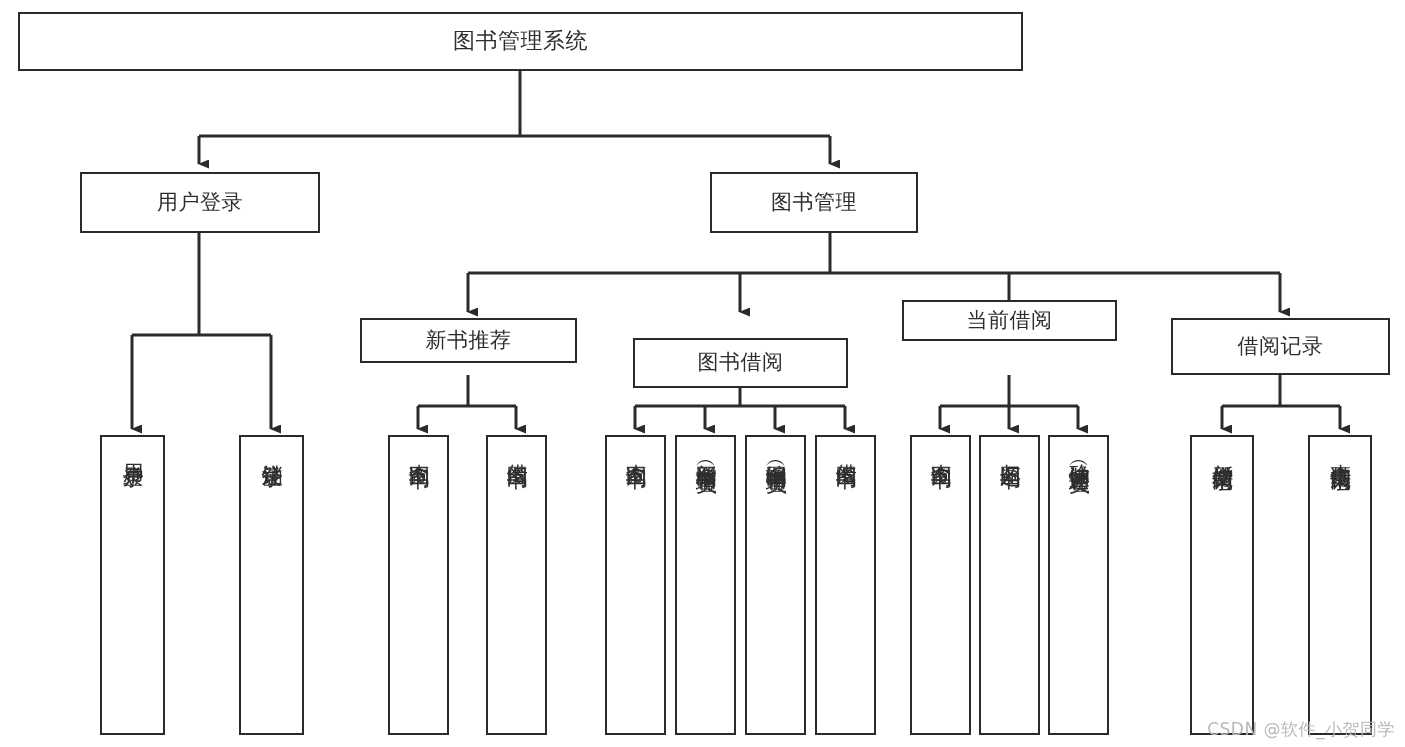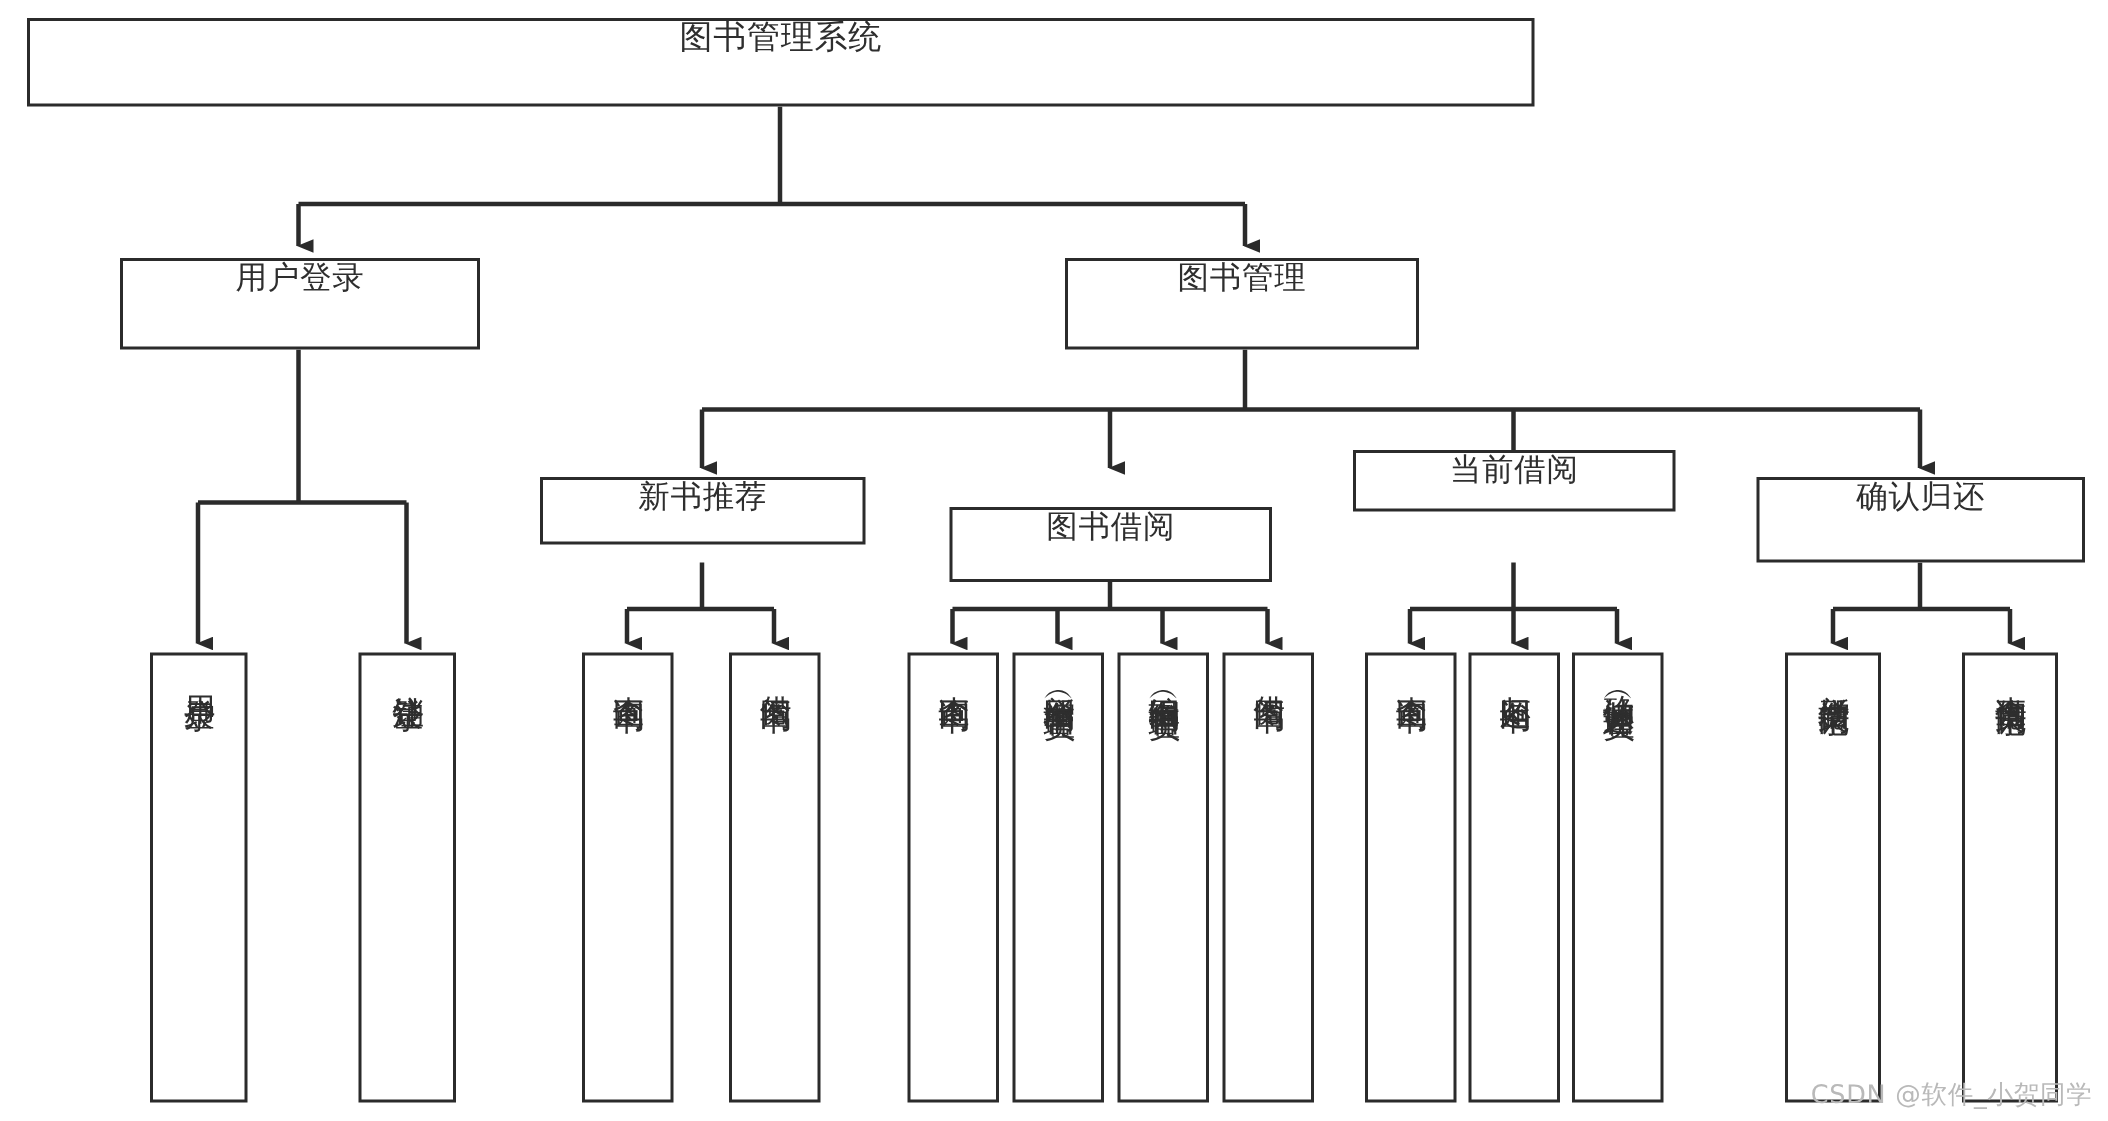--- a/index.html
+++ b/index.html
@@ -25,20 +25,21 @@
     width: 1405px;
     height: 747px;
     pointer-events: none;
   }
   .node {
     position: absolute;
     box-sizing: border-box;
     background: #ffffff;
     border: 2px solid #2b2b2b;
     display: flex;
+    align-items: center;
     justify-content: center;
     color: #2e2e2e;
   }
   .node-h {
     font-size: 21px;
     letter-spacing: 0.5px;
     line-height: 1.1;
     white-space: nowrap;
   }
   .node-v {
@@ -129,35 +130,35 @@
     </g>
   </svg>
 
   <div class="node node-h node-title" style="left:18px; top:12px; width:1005px; height:59px;">
     <span>图书管理系统</span>
   </div>
 
   <div class="node node-h" style="left:80px; top:172px; width:240px; height:61px;">
     <span>用户登录</span>
   </div>
-  <div class="node node-h" style="left:710px; top:172px; width:236px; height:61px;">
+  <div class="node node-h" style="left:710px; top:172px; width:208px; height:61px;">
     <span>图书管理</span>
   </div>
 
   <div class="node node-h" style="left:360px; top:318px; width:217px; height:45px;">
     <span>新书推荐</span>
   </div>
   <div class="node node-h" style="left:633px; top:318px; width:215px; height:50px;margin-top:20px;">
     <span>图书借阅</span>
   </div>
   <div class="node node-h" style="left:902px; top:300px; width:215px; height:41px;">
     <span>当前借阅</span>
   </div>
   <div class="node node-h" style="left:1171px; top:318px; width:219px; height:57px;">
-    <span>确认归还</span>
+    <span>借阅记录</span>
   </div>
 
   <div class="node node-v" style="left:100px; top:435px; width:65px; height:300px;">
     <span class="vlabel">用户登录</span>
   </div>
   <div class="node node-v" style="left:239px; top:435px; width:65px; height:300px;">
     <span class="vlabel">注销登录</span>
   </div>
 
   <div class="node node-v" style="left:388px; top:435px; width:61px; height:300px;">

